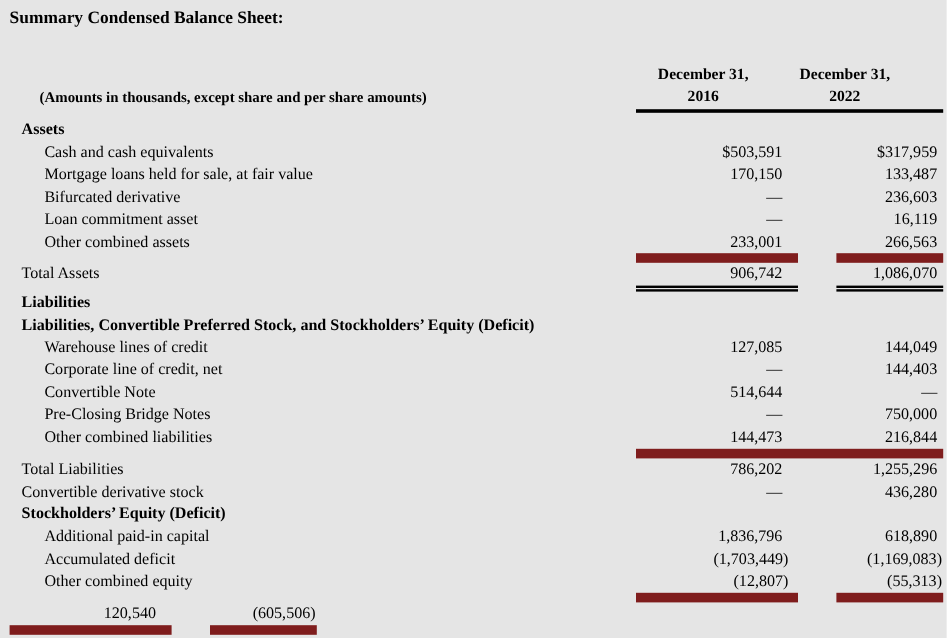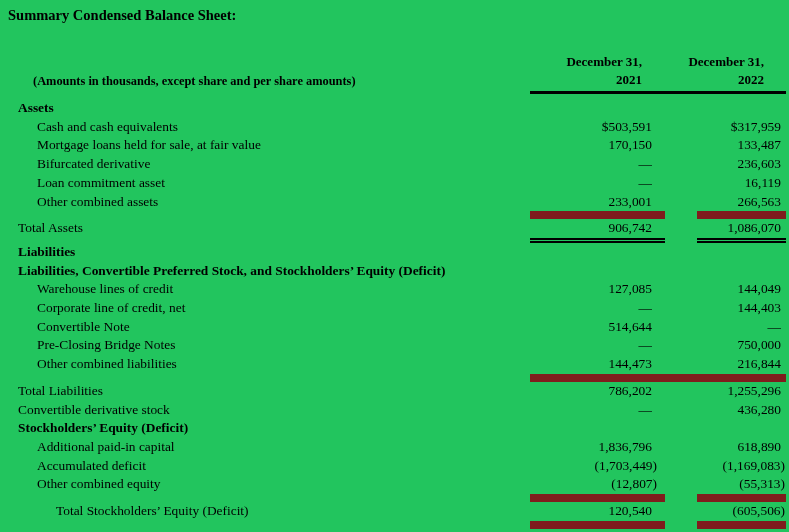--- a/index.html
+++ b/index.html
@@ -1,33 +1,33 @@
 <!DOCTYPE html>
 <html><head>
 <meta charset="utf-8">
 <style>
   html,body { margin:0; padding:0; background:#ffffff; }
   .page {
     width:789px; height:532px; box-sizing:border-box;
-    padding:7px 3px 0 8px; background:#22c55e; color:#000;
+    padding:7px 3px 0 8px; background:#e5e5e5; color:#000;
     font-family:"Liberation Serif","DejaVu Serif",serif;
     overflow:hidden; position:relative;
   }
   .title { font-weight:bold; font-size:14.5px; line-height:16px; }
 
   .header-row { display:flex; align-items:flex-end; margin-top:30px; }
   .header-note {
     flex:1 1 auto; font-weight:bold; font-size:12.4px;
     padding-left:25px; padding-bottom:5px; white-space:nowrap;
   }
   .header-group {
     flex:0 0 256px; width:256px; display:flex;
     border-bottom:3px solid #000; font-weight:bold; font-size:13px;
   }
-  .hcol { text-align:right; line-height:18px; padding-bottom:2px; }
+  .hcol { text-align:center; line-height:18px; padding-bottom:2px; }
   .hcol1 { width:112px; }
   .hcol2 { width:120px; margin-left:2px; }
 
   .tbody { margin-top:5px; }
   .row { display:flex; align-items:stretch; }
   .label {
     flex:1 1 auto; font-size:13.4px; line-height:18.7px;
     white-space:nowrap; overflow:hidden;
   }
   .label.bold { font-weight:bold; }
@@ -53,21 +53,21 @@
 <body>
 
 <div class="page">
   <div class="title">Summary Condensed Balance Sheet:</div>
 
   <div class="header-row">
     <div class="header-note">(Amounts in thousands, except share and per share amounts)</div>
     <div class="header-group">
       <div class="hcol hcol1">
         <div>December 31,</div>
-        <div>2021</div>
+        <div>2016</div>
       </div>
       <div class="hcol hcol2">
         <div>December 31,</div>
         <div>2022</div>
       </div>
     </div>
   </div>
 
   <div class="tbody">
       <div class="row">
@@ -224,21 +224,20 @@
       </div>
       <div class="row">
         <div class="label indent-1">Other combined equity</div>
         <div class="group">
           <div class="cell c1 neg rule-single">(12,807)</div>
           <div class="sp"></div>
           <div class="cell c2 neg rule-single">(55,313)</div>
         </div>
       </div>
       <div class="row">
-        <div class="label indent-2">Total Stockholders’ Equity (Deficit)</div>
         <div class="group">
           <div class="cell c1 rule-single">120,540</div>
           <div class="sp"></div>
           <div class="cell c2 neg rule-single">(605,506)</div>
         </div>
       </div>
       <div class="row">
         <div class="group rule-double">
           <div class="cell c1">906,742</div>
           <div class="sp"></div>

